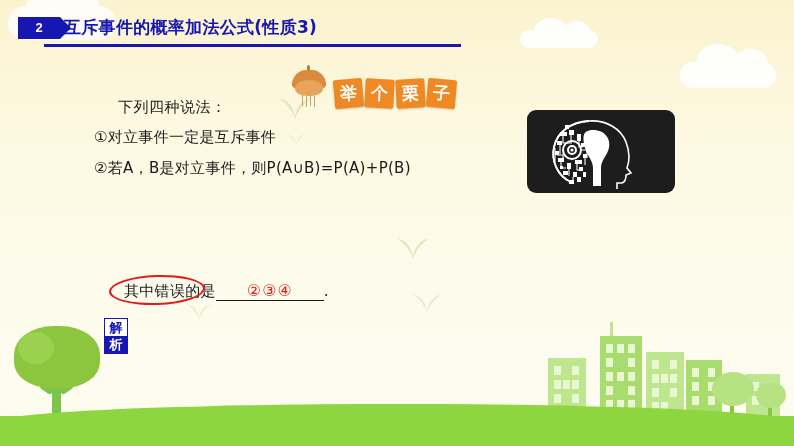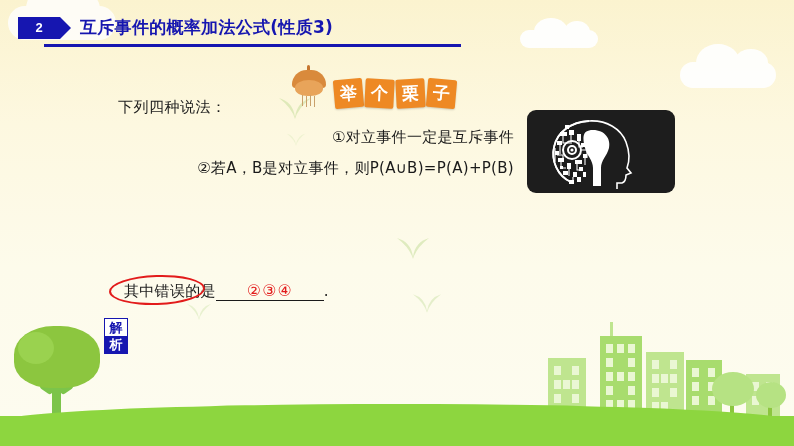--- a/index.html
+++ b/index.html
@@ -39,21 +39,21 @@
     display:flex;align-items:center;justify-content:center;
     color:#ffffff;font-size:13px;font-weight:bold;
     font-family:"Liberation Sans",sans-serif;
   }
   .num-badge:after{
     content:"";position:absolute;right:-11px;top:0;width:0;height:0;
     border-top:11px solid transparent;border-bottom:11px solid transparent;
     border-left:11px solid #1616b0;
   }
   .title-text{
-    margin-left:20px;color:#1616b0;font-size:17px;font-weight:bold;
+    margin-left:4px;color:#1616b0;font-size:17px;font-weight:bold;
     letter-spacing:.3px;white-space:nowrap;
     font-family:"DejaVu Sans","Liberation Sans",sans-serif;
   }
   .title-underline{
     position:absolute;left:44px;top:44px;width:417px;height:3px;background:#1616b0;
   }
 
   
   .example-badge{position:absolute;left:290px;top:60px;height:48px;display:flex;align-items:flex-end;}
   .chestnut{position:relative;width:38px;height:44px;margin-right:6px;}
@@ -77,21 +77,21 @@
     box-shadow:0 1px 2px rgba(0,0,0,.18);
   }
   .tile.t1{transform:rotate(-5deg);} .tile.t2{transform:rotate(3deg);}
   .tile.t3{transform:rotate(-3deg);} .tile.t4{transform:rotate(5deg);}
 
   
   .body-text{position:absolute;left:94px;top:98px;width:420px;color:#1a1a1a;}
   .lead{font-size:15px;margin-left:24px;margin-bottom:11px;letter-spacing:.5px;
         font-family:"DejaVu Sans","Liberation Sans",sans-serif;}
   .stmt{font-size:15px;margin-bottom:12px;white-space:nowrap;letter-spacing:.3px;
-        font-family:"DejaVu Sans","Liberation Sans",sans-serif;text-align:right;}
+        font-family:"DejaVu Sans","Liberation Sans",sans-serif;}
 
   .answer-line{position:absolute;left:124px;top:281px;font-size:15px;color:#1a1a1a;
         font-family:"DejaVu Sans","Liberation Sans",sans-serif;letter-spacing:.3px;}
   .blankwrap{position:relative;display:inline-block;min-width:108px;text-align:center;
         border-bottom:1.5px solid #1a1a1a;}
   .ans{color:#e21b1b;font-size:16px;letter-spacing:1px;}
   .redcircle{
     position:absolute;left:109px;top:275px;width:92px;height:26px;
     border:2px solid #e21b1b;border-radius:50%;transform:rotate(-2deg);
   }

